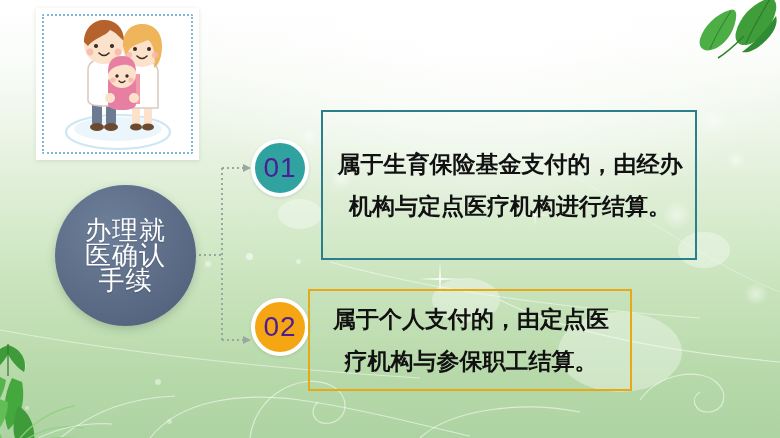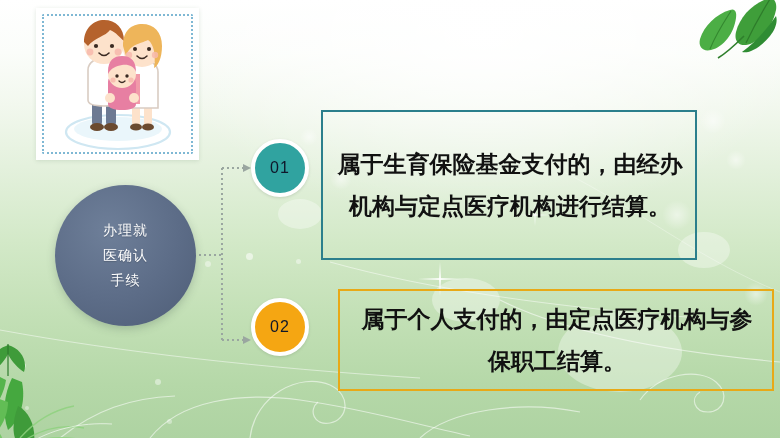--- a/index.html
+++ b/index.html
@@ -61,42 +61,42 @@
   
   .main-circle{
     position:absolute;left:55px;top:185px;width:141px;height:141px;
     border-radius:50%;
     background:radial-gradient(circle at 38% 32%, #6e7f99 0%, #5c6c87 55%, #4e5d76 100%);
     box-shadow:0 3px 8px rgba(60,80,70,.25);
     display:flex;align-items:center;justify-content:center;
   }
   .main-circle-text{
     color:#ffffff;
-    font-size:14px;
+    font-size:26px;
     line-height:25px;
     letter-spacing:1px;
     text-align:center;
     font-weight:400;
     white-space:pre-line;
     text-shadow:0 1px 1px rgba(40,50,60,.35);
   }
 
   
   .connectors{position:absolute;left:0;top:0;width:780px;height:438px;}
 
   
   .badge{
     position:absolute;width:58px;height:58px;border-radius:50%;
     display:flex;align-items:center;justify-content:center;
     border:4px solid #ffffff;
     box-sizing:border-box;
     box-shadow:0 1px 3px rgba(80,100,80,.2);
   }
   .badge-label{
-    color:#0f172a;font-size:16px;letter-spacing:1px;line-height:1;
+    color:#4c1d95;font-size:28px;letter-spacing:1px;line-height:1;
   }
   #badge-01{left:251px;top:139px;}
   #badge-02{left:251px;top:298px;}
 
   
   .textbox{
     position:absolute;
     box-sizing:border-box;
     background:transparent;
     display:flex;align-items:center;text-align:center;
@@ -109,21 +109,21 @@
     line-height:42px;
     letter-spacing:0px;
     font-family:"DejaVu Sans","Liberation Sans",sans-serif;
   }
   #textbox-01{
     left:321px;top:110px;width:376px;height:150px;
     border:2px solid #2b7f8c;
     padding:4px 10px 4px 12px;
   }
   #textbox-02{
-    left:338px;top:289px;width:436px;height:102px;
+    left:308px;top:289px;width:324px;height:102px;
     border:2px solid #e8a917;
     padding:4px 10px 4px 12px;
   }
 </style>
 </head>
 <body>
 
 <div id="slide">
 
   <div class="bg-layer">

